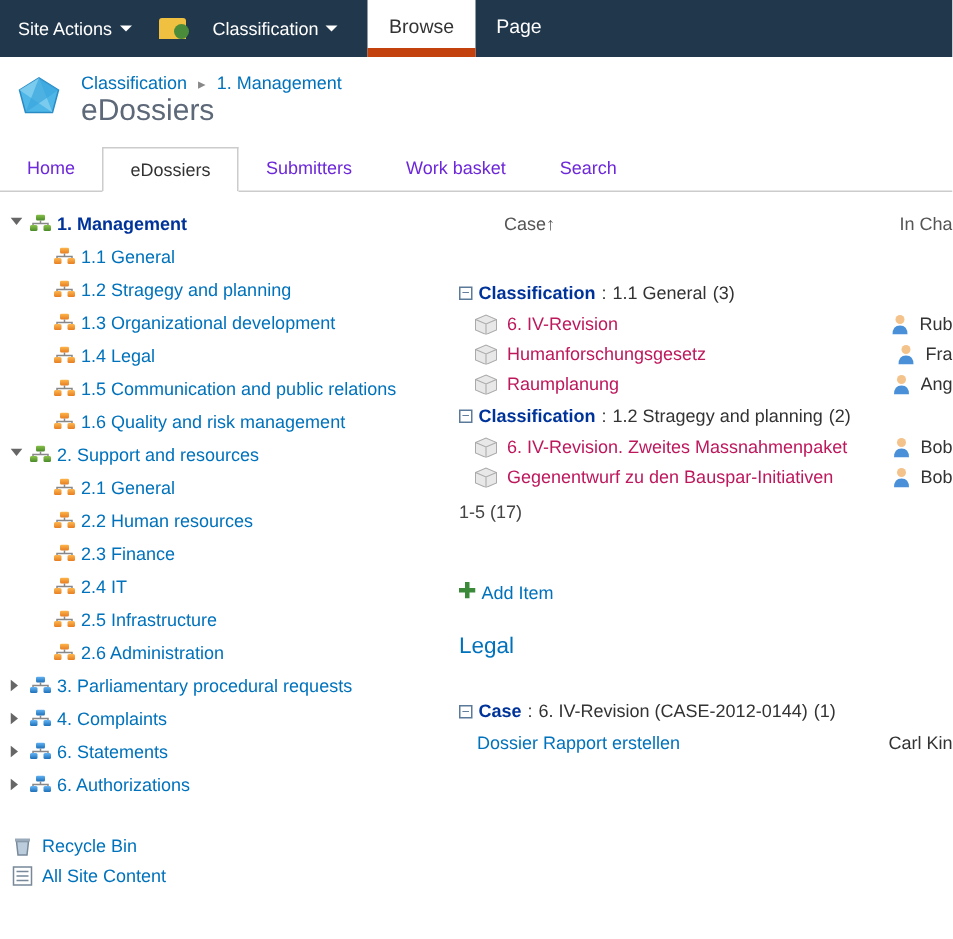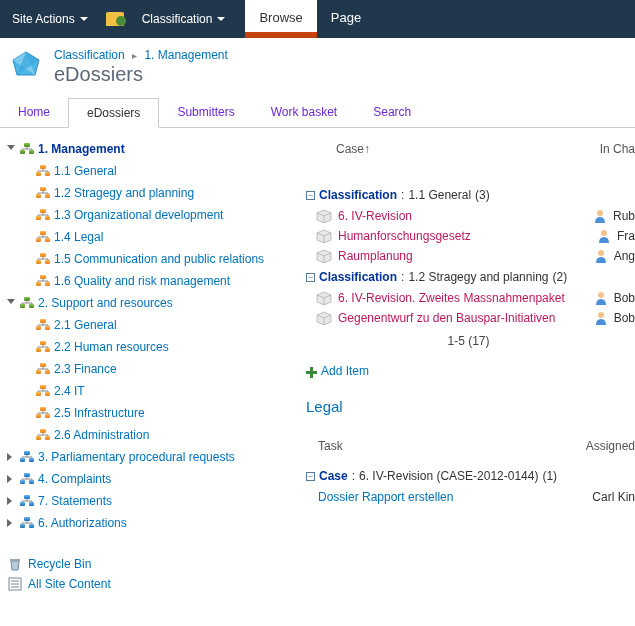--- a/index.html
+++ b/index.html
@@ -62,22 +62,22 @@
 .group-header a { color:#003399; font-weight:bold;}
 .group-header .suffix { color:#333;}
 .group-header .count { color:#333;}
 
 .case-row { display:flex; align-items:center; padding:3px 0; gap:6px; margin-left:10px; font-size:12px;}
 .case-icon { width:16px; height:14px; flex-shrink:0;}
 .case-row a { color:#be185d; flex:1; overflow:hidden; text-overflow:ellipsis; white-space:nowrap;}
 .person-icon { width:14px; height:14px; flex-shrink:0;}
 .case-row .user { color:#333; white-space:nowrap; overflow:hidden;}
 
-.pager { text-align:center; color:#444; padding:6px 4px 4px 0; font-size:12px;}
-.add-item { display:flex; align-items:flex-end; gap:4px; color:#0072bc; margin-top:12px; cursor:pointer;}
+.pager { text-align:left; color:#444; padding:6px 4px 4px 0; font-size:12px;}
+.add-item { display:flex; align-items:flex-start; gap:4px; color:#0072bc; margin-top:36px; cursor:pointer;}
 .plus-icon { width:11px; height:11px; color:#3a8a3a;}
 
 .tasks-title { color:#0072bc; font-size:15px; margin:20px 0 24px;}
 .task-col-headers { display:flex; font-size:12px; color:#555; margin-bottom:12px;}
 .task-col { margin-left:12px;}
 .task-assigned { margin-left:auto;}
 .task-row { display:flex; padding:3px 0 3px 12px; font-size:12px;}
 .task-row a { color:#0072bc; flex:1;}
 .task-row .user { color:#333;}
 </style>
@@ -337,21 +337,21 @@
   <li class="lvl0">
             <div class="row">
               <span class="toggle">
                 <svg>
                   <use href="#tri-right"></use>
                 </svg>
               </span>
               <svg class="hier-icon">
                 <use href="#hier" fill="url(#hier-blue)"></use>
               </svg>
-              <a href="#">7. Statements</a>
+              <a href="#">6. Statements</a>
             </div>
           </li>
   <li class="lvl0">
             <div class="row">
               <span class="toggle">
                 <svg>
                   <use href="#tri-right"></use>
                 </svg>
               </span>
               <svg class="hier-icon">
@@ -462,24 +462,20 @@
 <div class="add-item">
   <svg class="plus-icon" viewBox="0 0 11 11">
           <rect x="4" y="0" width="3" height="11" fill="#3a8a3a"></rect>
           <rect x="0" y="4" width="11" height="3" fill="#3a8a3a"></rect>
         </svg>
   <span>Add Item</span>
 </div>
 
 <div class="tasks-title">Legal</div>
 
-<div class="task-col-headers">
-  <span class="task-col">Task</span>
-  <span class="task-assigned">Assigned</span>
-</div>
 
 <div class="group-header">
   <span class="collapse-box">−</span>
   <a href="#">Case</a>
   <span>:</span>
   <span class="suffix">6. IV-Revision (CASE-2012-0144)</span>
   <span class="count">(1)</span>
 </div>
 
 <div class="task-row">

